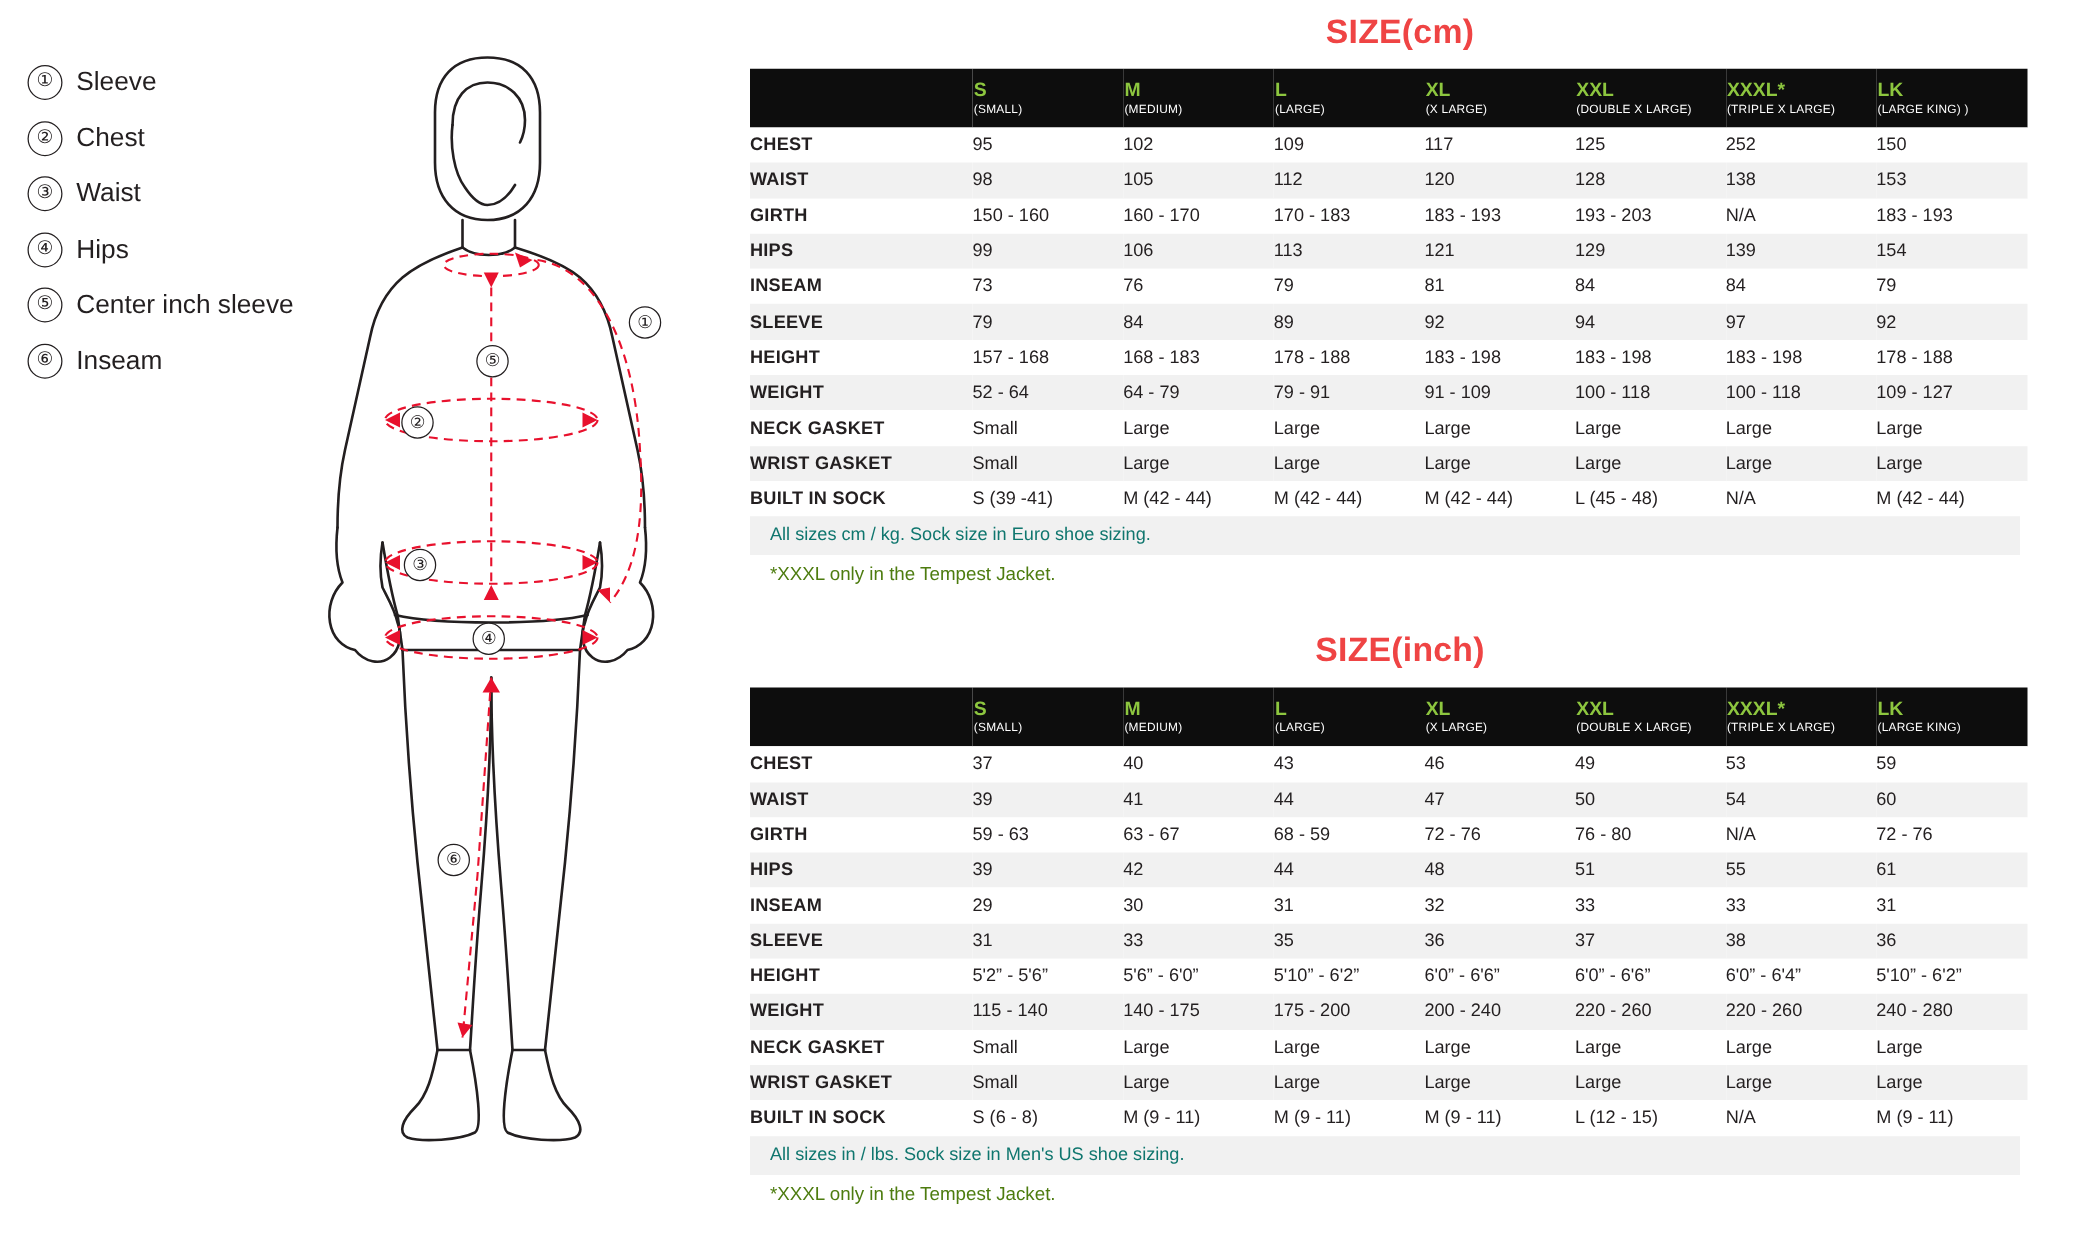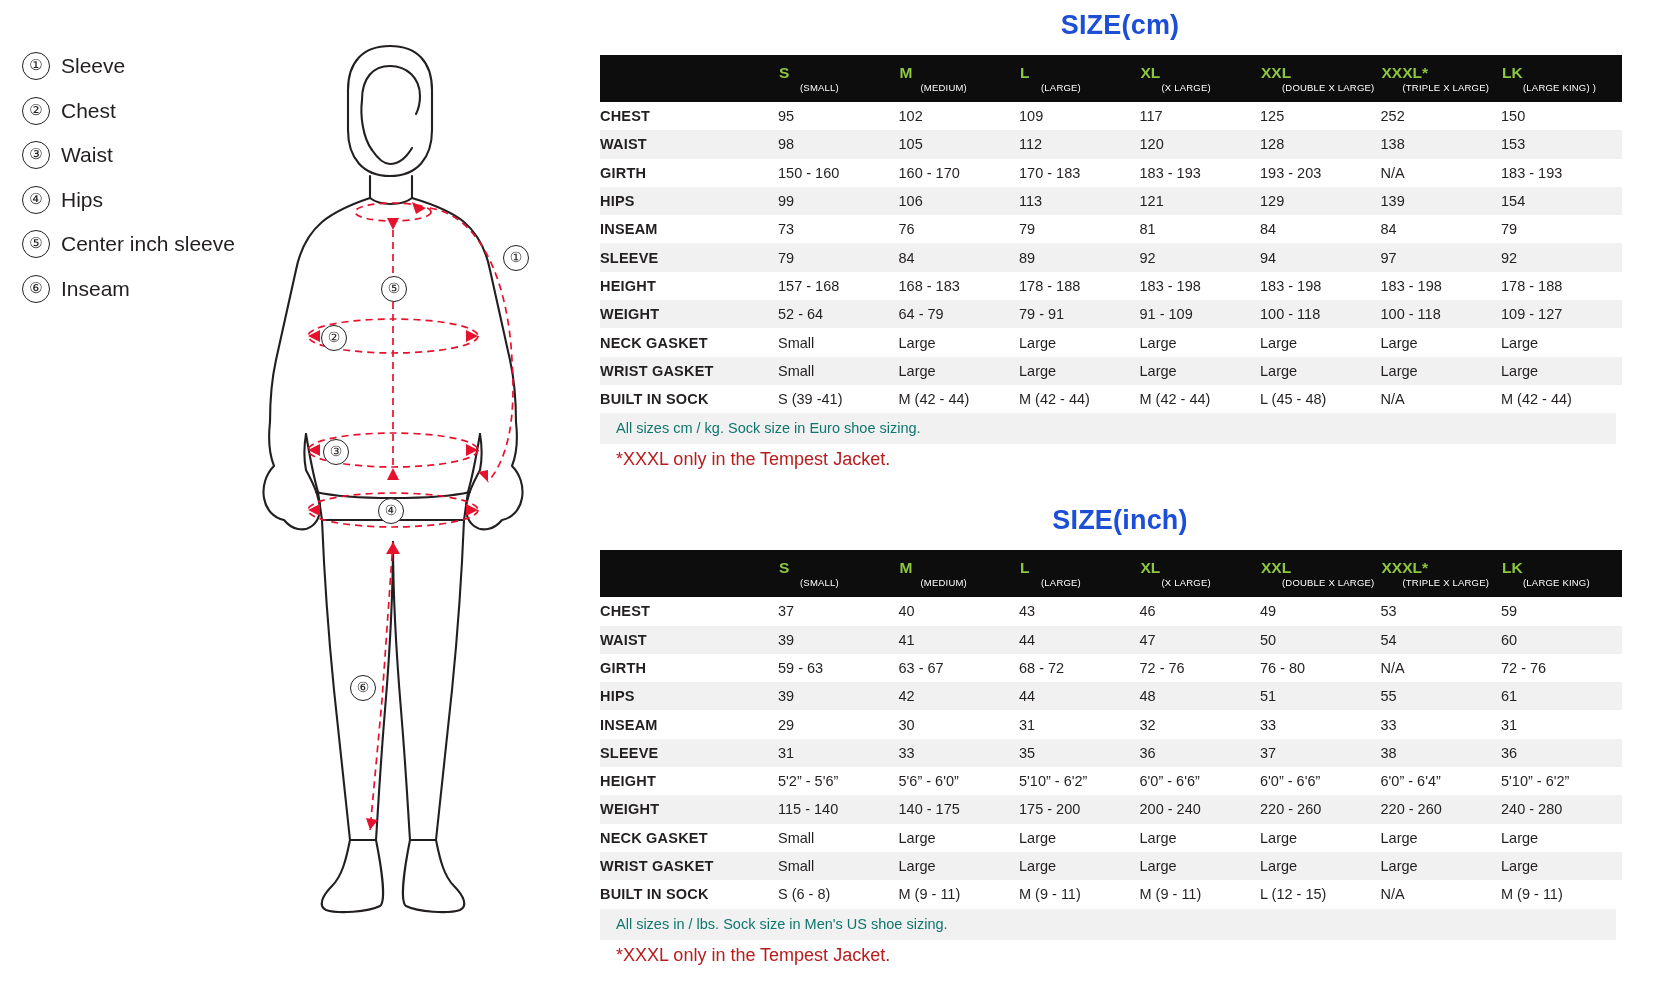--- a/index.html
+++ b/index.html
@@ -75,21 +75,21 @@
   .tables {
     position: absolute;
     left: 600px;
     top: 0;
     width: 1040px;
   }
   .table-title {
     text-align: center;
     font-size: 27px;
     font-weight: bold;
-    color: #1d4ed8;
+    color: #ef4444;
     margin: 0 0 14px 0;
     letter-spacing: .2px;
   }
   .title-cm { padding-top: 10px; }
   .title-inch { padding-top: 30px; }
 
   table.size {
     border-collapse: collapse;
     width: 1016px;
     table-layout: fixed;
@@ -111,21 +111,20 @@
     color: #8dc63f;
     line-height: 17px;
   }
   .hd-sub {
     display: block;
     font-size: 9.5px;
     font-weight: normal;
     color: #ffffff;
     letter-spacing: .2px;
     line-height: 13px;
-    margin-left: 21px;
   }
   th.col-label { width: 178px; padding-left: 16px; }
   th.col-val, td.col-val { width: 119.5px; }
   thead.size-head th.col-val { padding-left: 1px; }
 
   tbody.size-body tr { height: 28.3px; }
   tbody.size-body tr.odd { background: #ffffff; }
   tbody.size-body tr.even { background: #f1f1f1; }
   td.row-label {
     font-size: 14.5px;
@@ -149,22 +148,22 @@
     line-height: 31px;
     font-size: 14.5px;
     color: #0f766e;
     padding-left: 16px;
     box-sizing: border-box;
   }
   .note-plain {
     width: 1016px;
     height: 31px;
     line-height: 31px;
-    font-size: 18px;
-    color: #b91c1c;
+    font-size: 15px;
+    color: #4d7c0f;
     padding-left: 16px;
     box-sizing: border-box;
   }
 </style>
 </head>
 <body>
 
 <div class="page">
 
   <div class="legend">
@@ -478,21 +477,21 @@
           <td class="col-val">44</td>
           <td class="col-val">47</td>
           <td class="col-val">50</td>
           <td class="col-val">54</td>
           <td class="col-val">60</td>
         </tr>
         <tr class="odd">
           <td class="row-label">GIRTH</td>
           <td class="col-val">59 - 63</td>
           <td class="col-val">63 - 67</td>
-          <td class="col-val">68 - 72</td>
+          <td class="col-val">68 - 59</td>
           <td class="col-val">72 - 76</td>
           <td class="col-val">76 - 80</td>
           <td class="col-val">N/A</td>
           <td class="col-val">72 - 76</td>
         </tr>
         <tr class="even">
           <td class="row-label">HIPS</td>
           <td class="col-val">39</td>
           <td class="col-val">42</td>
           <td class="col-val">44</td>

